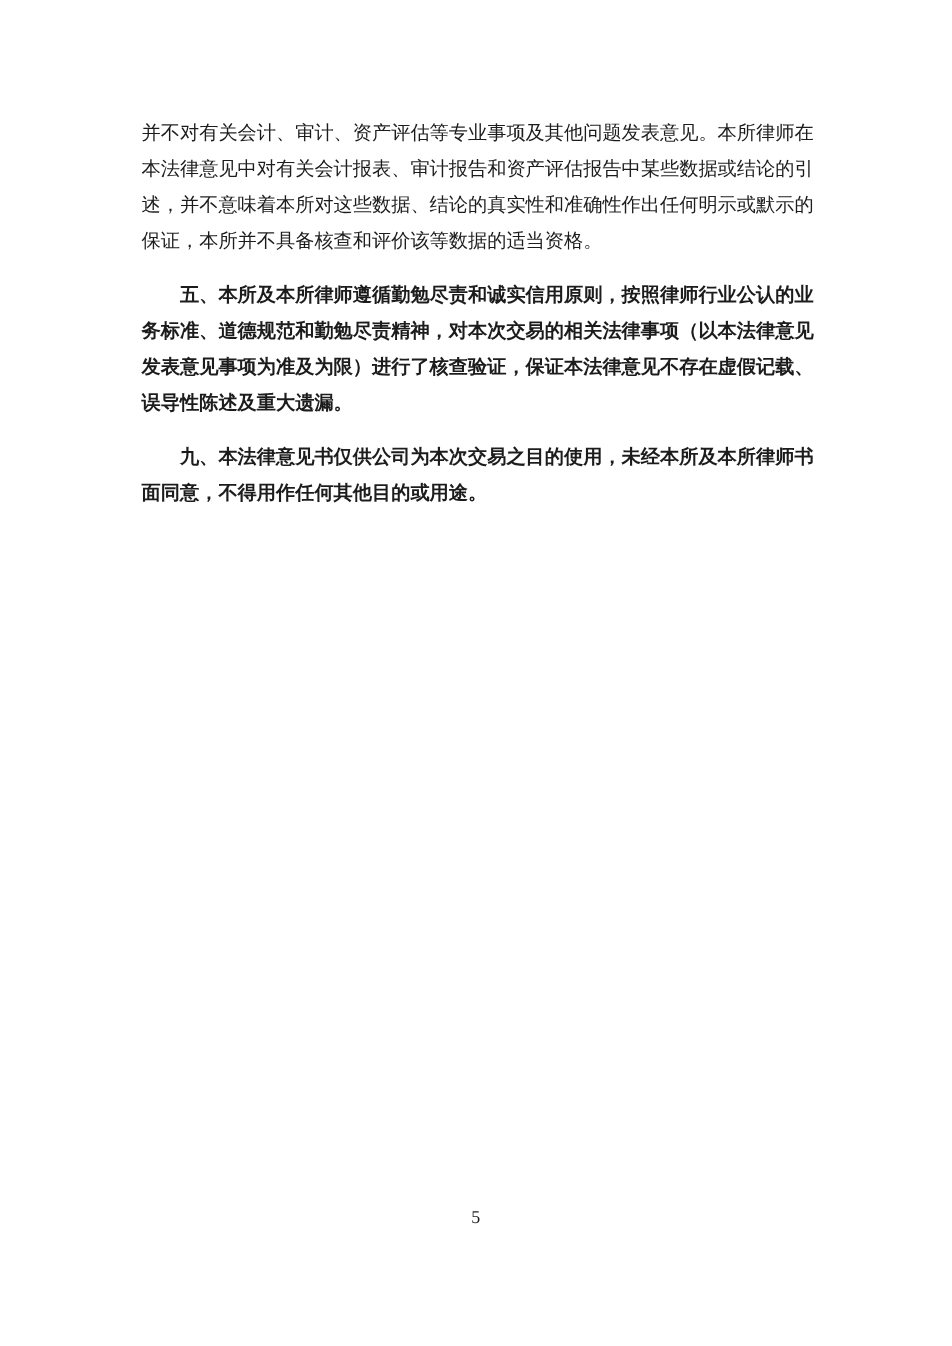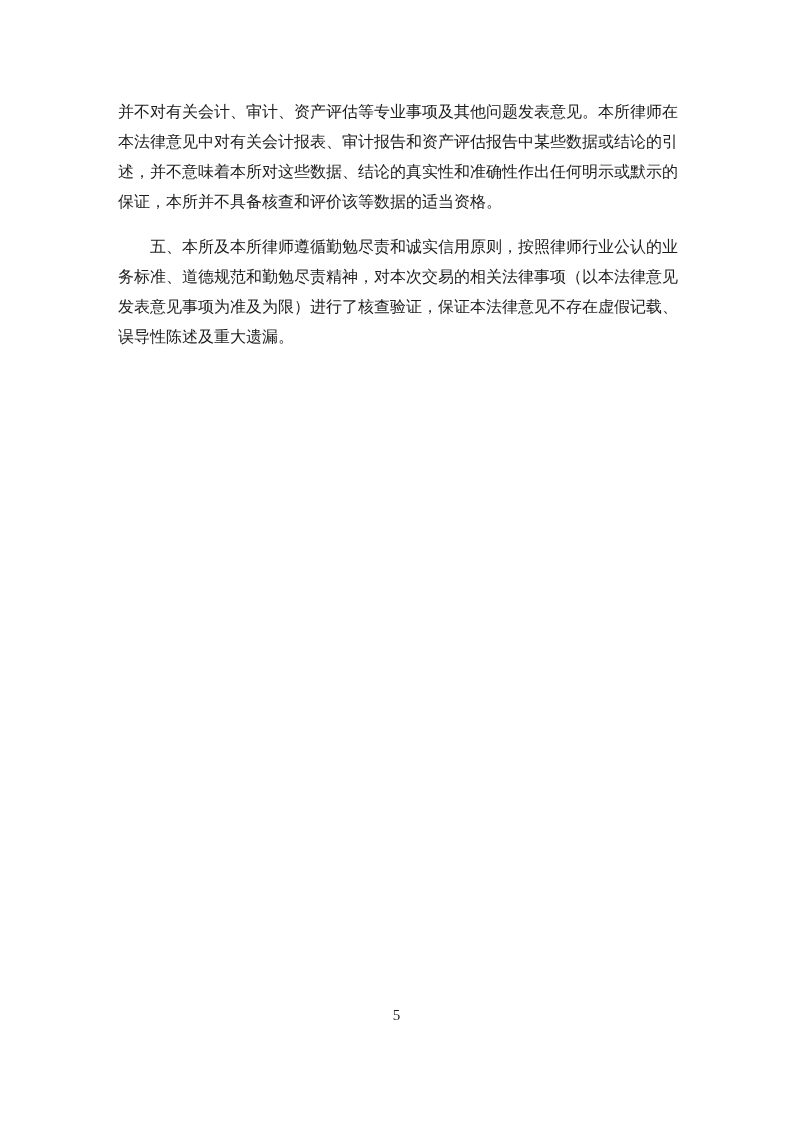--- a/index.html
+++ b/index.html
@@ -26,35 +26,37 @@
   .content p {
     margin: 0 0 15px 0;
     font-size: 16px;
     line-height: 30px;
     text-align: justify;
     text-justify: inter-ideograph;
     word-break: break-all;
   }
   .content p.indent {
     text-indent: 2em;
+    font-weight: bold;
   }
   .page-number {
     position: absolute;
     left: 0;
     top: 1003px;
     width: 100%;
     text-align: center;
     font-size: 15px;
     line-height: 24px;
     color: #1c1c1c;
     font-family: "Liberation Serif", "DejaVu Serif", serif;
   }
 </style>
 </head>
 <body>
 
 <div class="page">
   <div class="content">
     <p>并不对有关会计、审计、资产评估等专业事项及其他问题发表意见。本所律师在本法律意见中对有关会计报表、审计报告和资产评估报告中某些数据或结论的引述，并不意味着本所对这些数据、结论的真实性和准确性作出任何明示或默示的保证，本所并不具备核查和评价该等数据的适当资格。</p>
     <p class="indent">五、本所及本所律师遵循勤勉尽责和诚实信用原则，按照律师行业公认的业务标准、道德规范和勤勉尽责精神，对本次交易的相关法律事项（以本法律意见发表意见事项为准及为限）进行了核查验证，保证本法律意见不存在虚假记载、误导性陈述及重大遗漏。</p>
+    <p class="indent">九、本法律意见书仅供公司为本次交易之目的使用，未经本所及本所律师书面同意，不得用作任何其他目的或用途。</p>
   </div>
   <div class="page-number">5</div>
 </div>
 
 </body></html>

